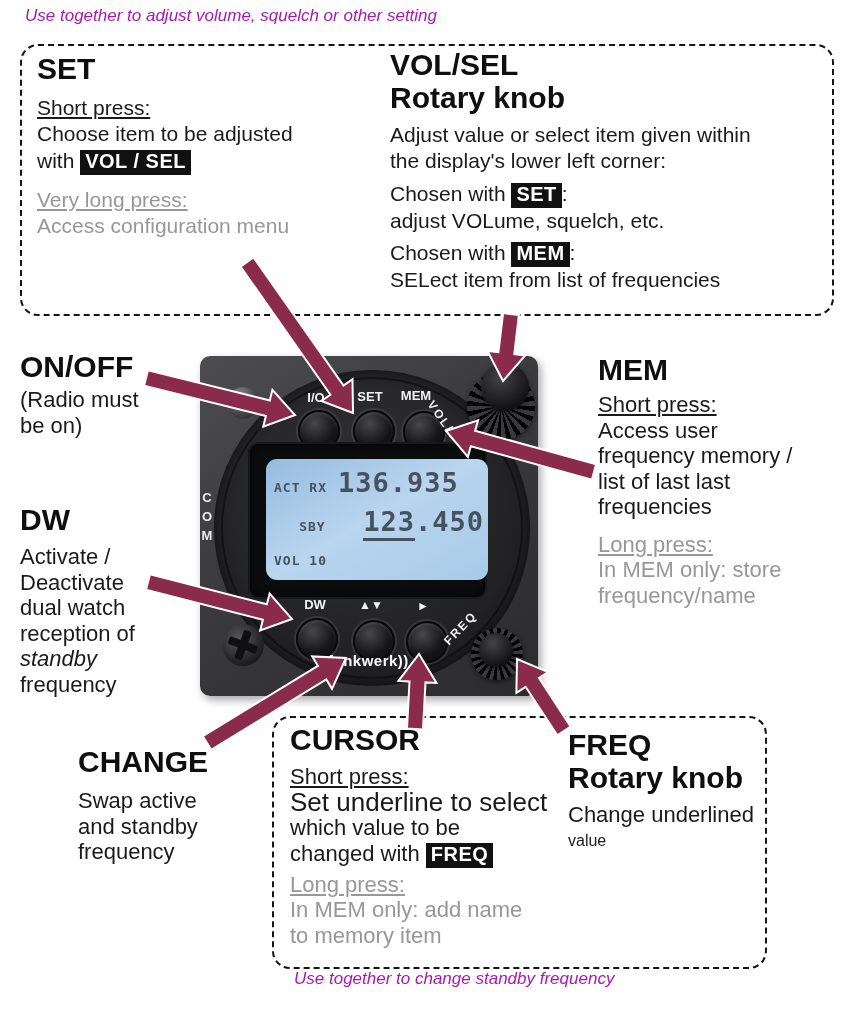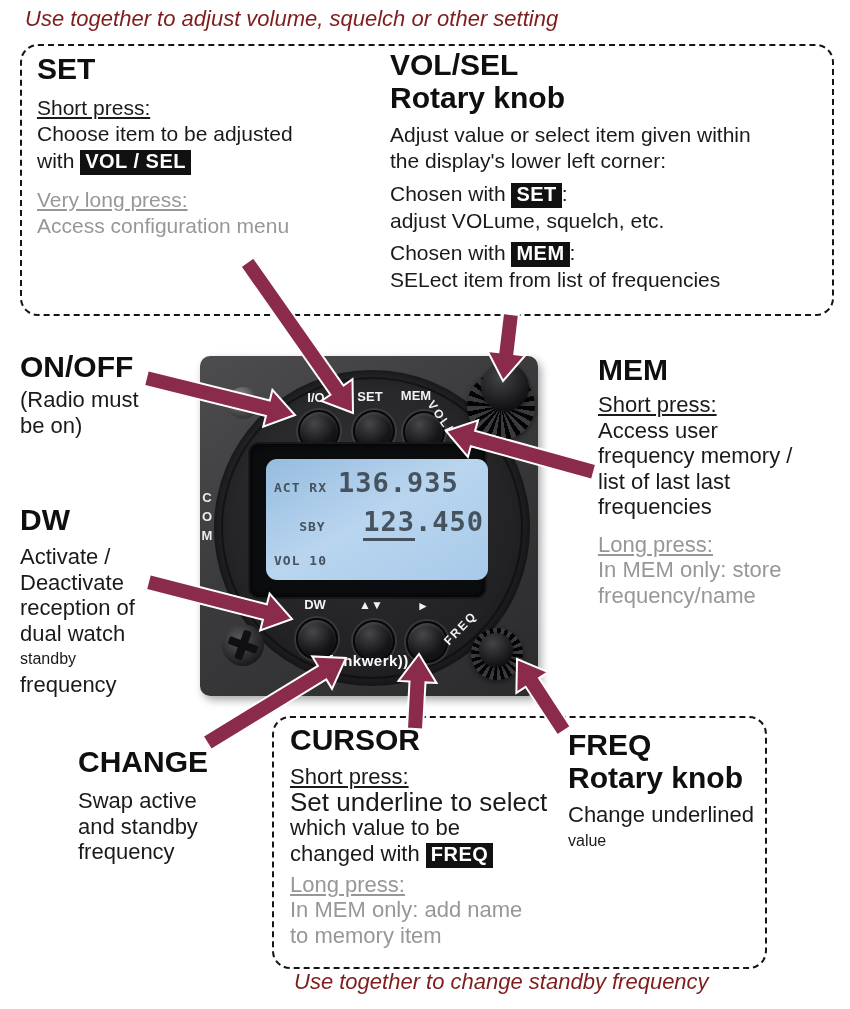--- a/index.html
+++ b/index.html
@@ -1,20 +1,20 @@
 <!DOCTYPE html>
 <html><head>
 <meta charset="utf-8">
 <style>
   html,body { margin:0; padding:0; }
   body {
     width:850px; height:1009px; position:relative; background:#ffffff;
     font-family:"Liberation Sans", sans-serif; overflow:hidden; color:#1a1a1a;
   }
-  .caption { position:absolute; font-style:italic; font-size:22px; color:#7f1d1d; white-space:nowrap; }
+  .caption { position:absolute; font-style:italic; font-size:17px; color:#a21caf; white-space:nowrap; }
   .h1 { font-size:30px; font-weight:bold; color:#0f0f0f; line-height:33px; white-space:nowrap; }
   .line { font-size:21px; color:#1a1a1a; line-height:25.5px; white-space:nowrap; }
   .u { text-decoration:underline; }
   .gray { color:#979797; }
   .mt4 { margin-top:4px; } .mt6 { margin-top:6px; } .mt8 { margin-top:8px; }
   .mt10 { margin-top:10px; } .mt12 { margin-top:12px; }
   .badge { display:inline-block; background:#111; color:#fff; font-weight:bold;
            padding:0 5px 2px 5px; font-size:20px; line-height:23px; letter-spacing:0.5px; }
   .dashed-box { position:absolute; border:2px dashed #151515; border-radius:18px; background:transparent; }
 
@@ -94,23 +94,23 @@
 <div class="section" style="left:20px; top:350px; width:175px;">
   <div class="h1">ON/OFF</div>
   <div class="line mt4" style="font-size:22px;">(Radio must</div>
   <div class="line" style="font-size:22px;">be on)</div>
 </div>
 
 <div class="section" style="left:20px; top:503px; width:175px;">
   <div class="h1">DW</div>
   <div class="line mt8" style="font-size:22px;">Activate /</div>
   <div class="line" style="font-size:22px;">Deactivate</div>
+  <div class="line" style="font-size:22px;">dual watch</div>
   <div class="line" style="font-size:22px;">reception of</div>
-  <div class="line" style="font-size:22px;">dual watch</div>
-  <div class="line" style="font-size:16px;">standby</div>
+  <div class="line" style="font-size:22px;font-style:italic;">standby</div>
   <div class="line" style="font-size:22px;">frequency</div>
 </div>
 
 <div class="section" style="left:78px; top:745px; width:200px;">
   <div class="h1">CHANGE</div>
   <div class="line mt10" style="font-size:22px;">Swap active</div>
   <div class="line" style="font-size:22px;">and standby</div>
   <div class="line" style="font-size:22px;">frequency</div>
 </div>
 

